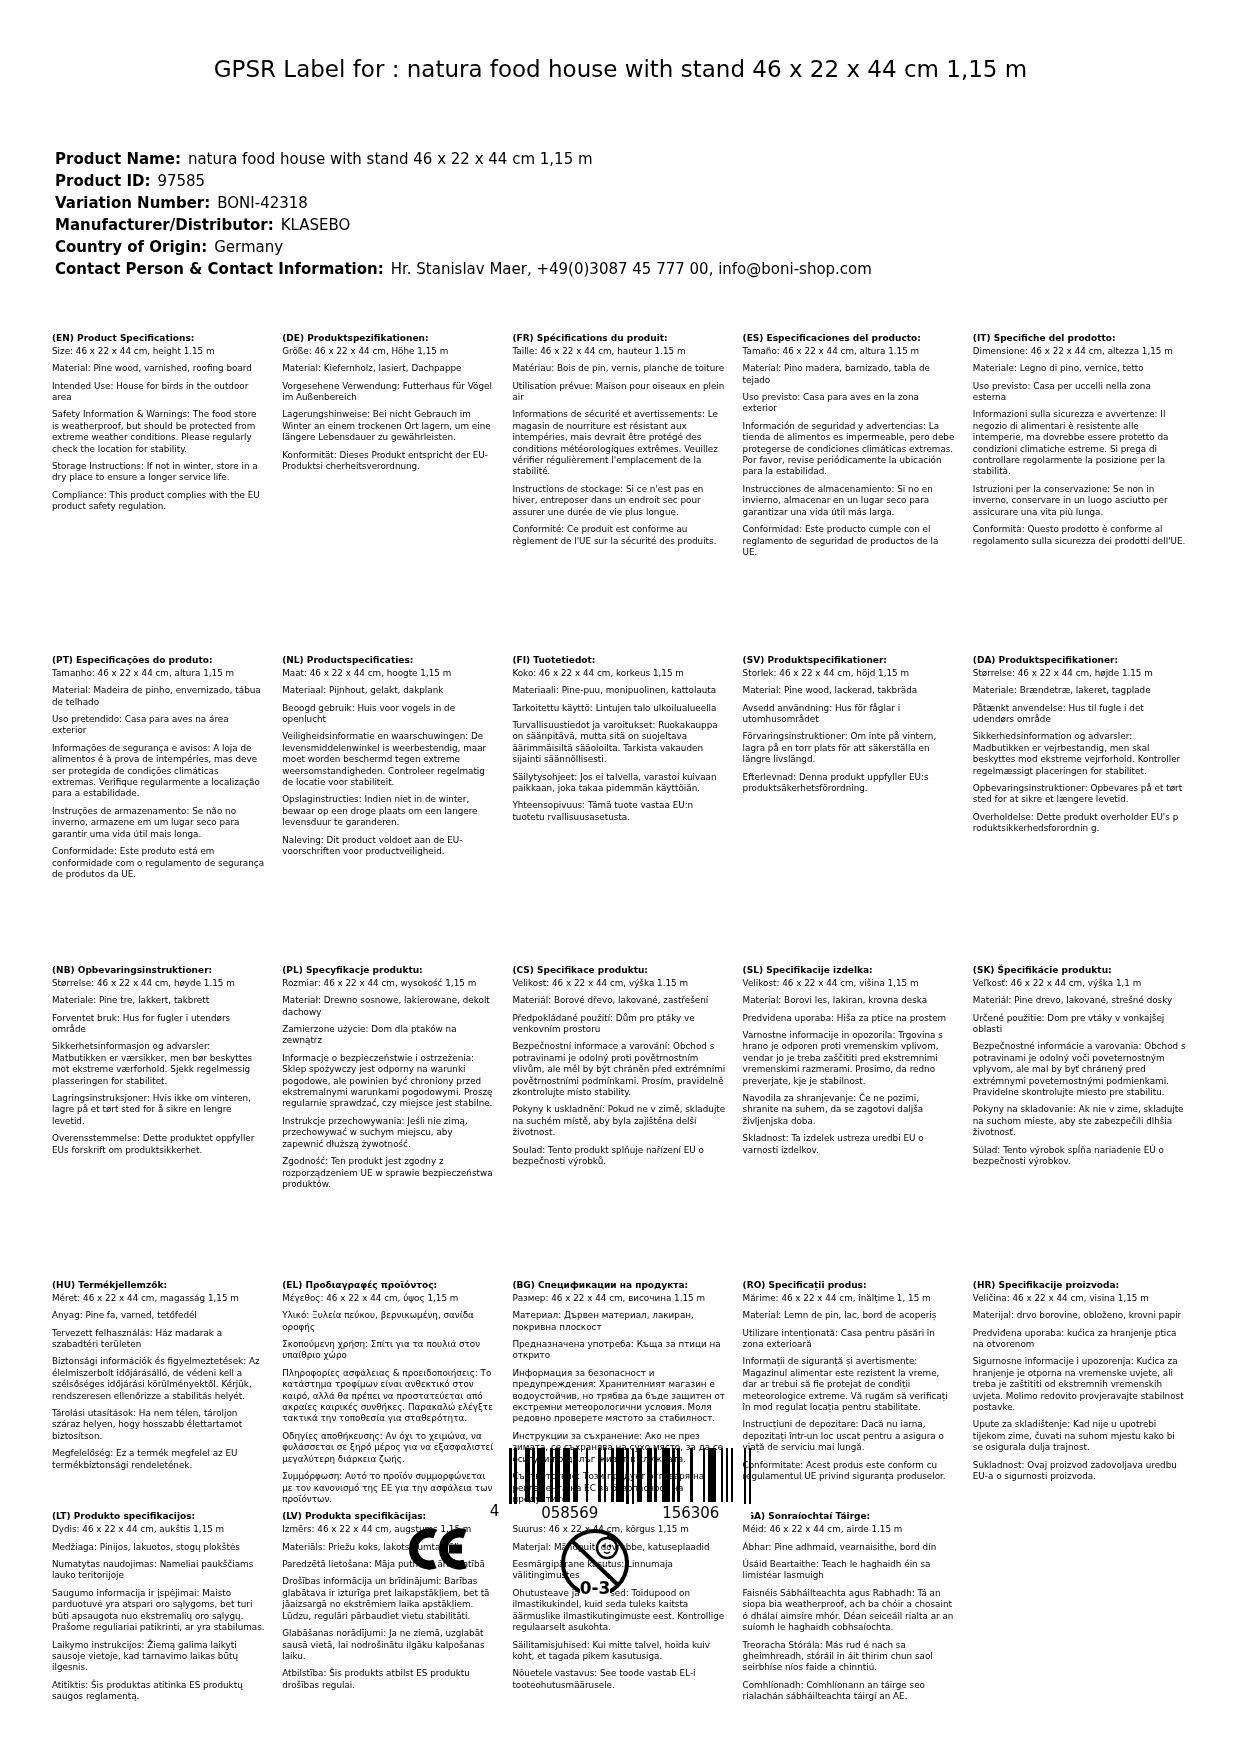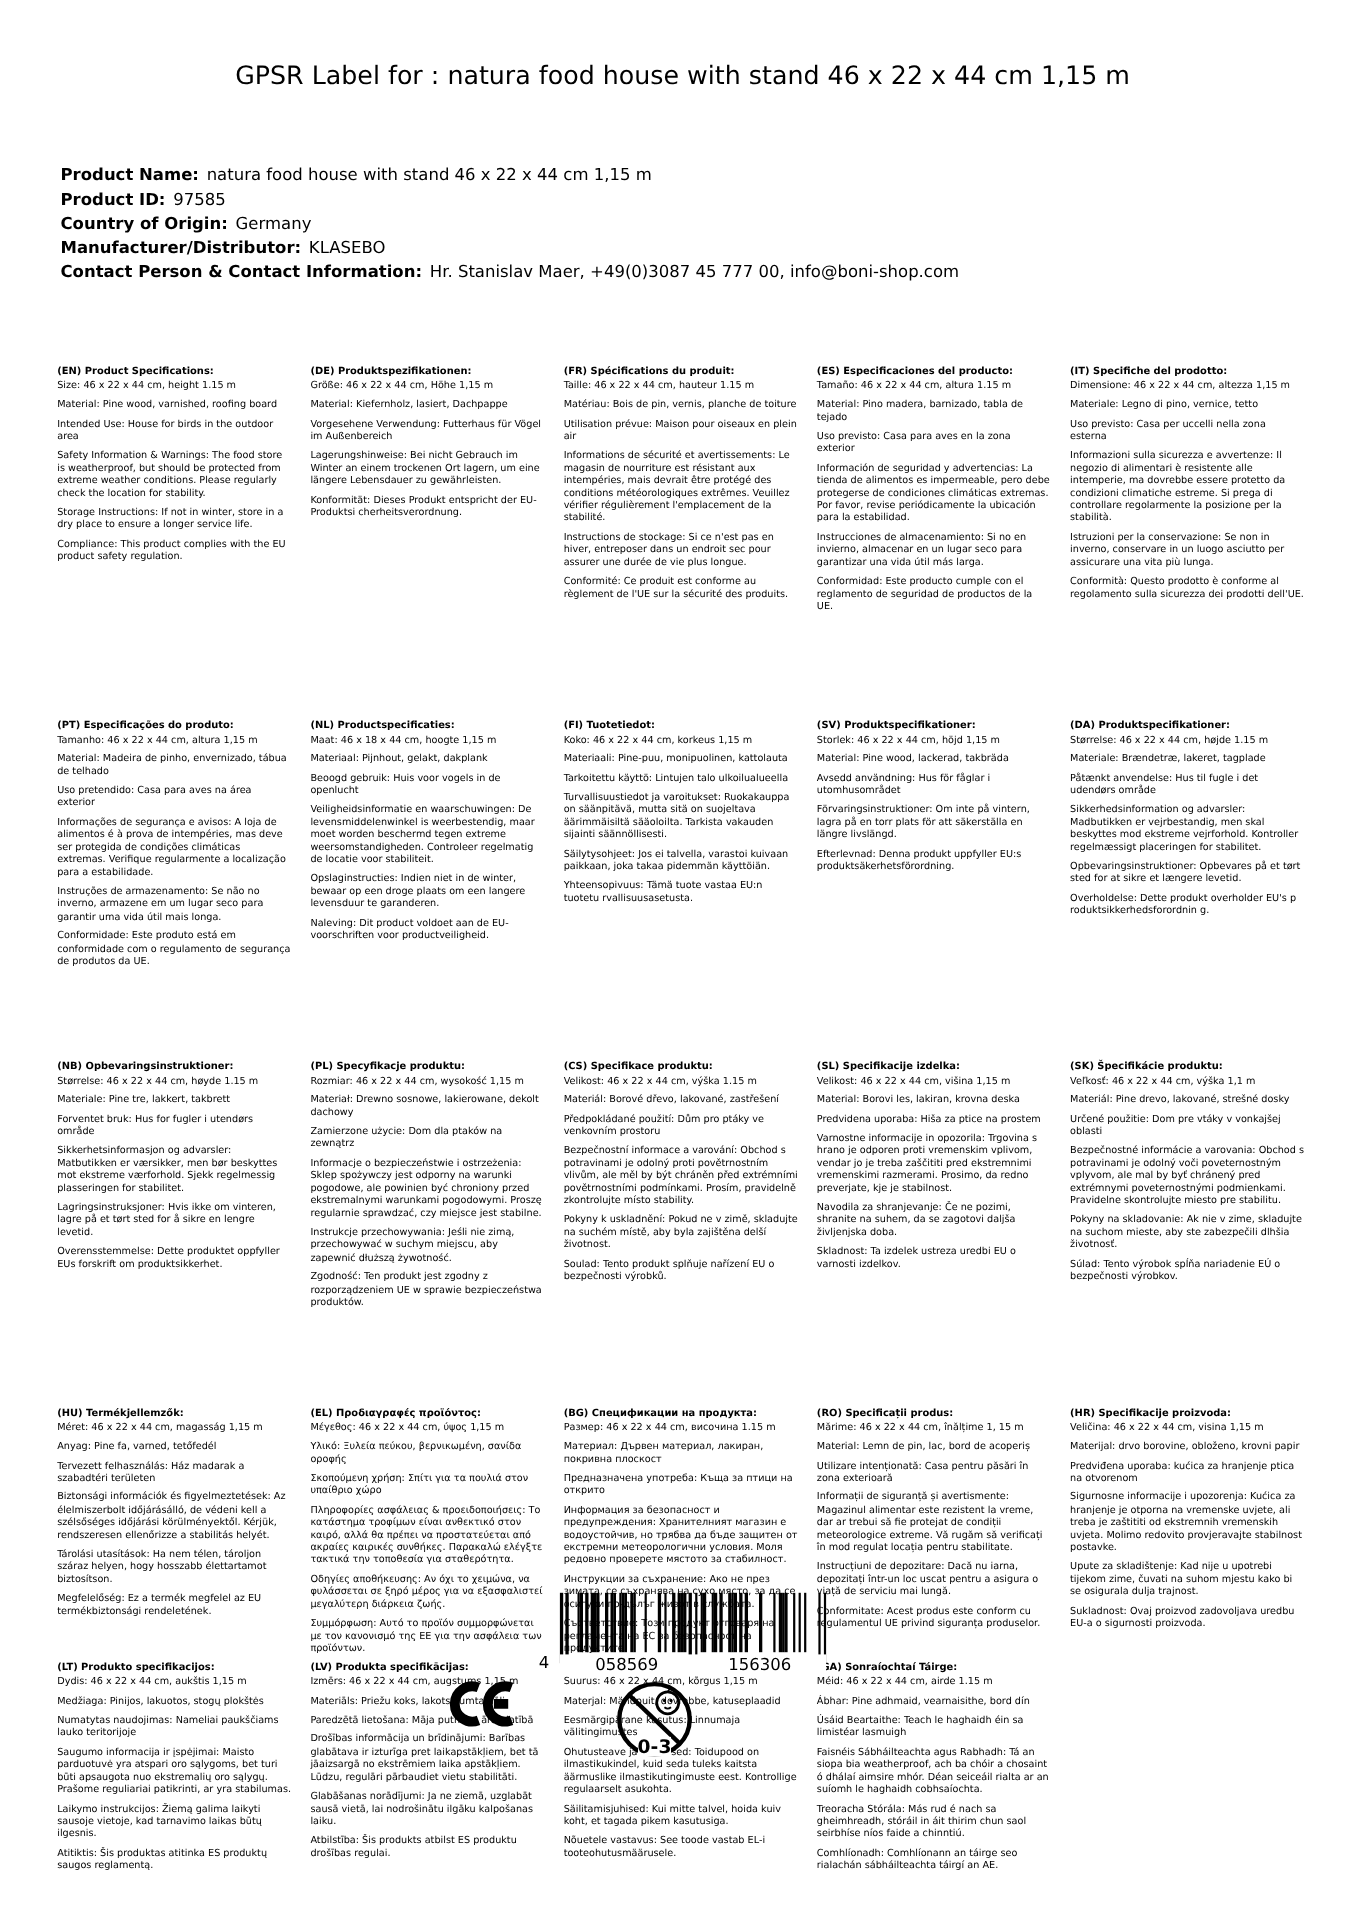--- a/index.html
+++ b/index.html
@@ -37,22 +37,23 @@
   .age-warning{position:absolute;left:558px;top:0;}
 </style>
 </head>
 <body>
 
 <div class="title">GPSR Label for : natura food house with stand 46 x 22 x 44 cm 1,15 m</div>
 
 <div class="meta">
   <div class="meta-line"><span class="meta-label">Product Name:</span><span>natura food house with stand 46 x 22 x 44 cm 1,15 m</span></div>
   <div class="meta-line"><span class="meta-label">Product ID:</span><span>97585</span></div>
+  <div class="meta-line"><span class="meta-label">Variation Number:</span><span>BONI-42318</span></div>
+  <div class="meta-line"><span class="meta-label">Manufacturer/Distributor:</span><span>KLASEBO</span></div>
   <div class="meta-line"><span class="meta-label">Country of Origin:</span><span>Germany</span></div>
-  <div class="meta-line"><span class="meta-label">Manufacturer/Distributor:</span><span>KLASEBO</span></div>
   <div class="meta-line"><span class="meta-label">Contact Person &amp; Contact Information:</span><span>Hr. Stanislav Maer, +49(0)3087 45 777 00, info@boni-shop.com</span></div>
 </div>
 
 <div class="grid" id="blocks-grid">
   <div class="block">
     <div class="block-title">(EN) Product Specifications:</div>
   <p>Size: 46 x 22 x 44 cm, height 1.15 m</p>
       <p>Material: Pine wood, varnished, roofing board</p>
       <p>Intended Use: House for birds in the outdoor area</p>
       <p>Safety Information &amp; Warnings: The food store is weatherproof, but should be protected from extreme weather conditions. Please regularly check the location for stability.</p>
@@ -104,21 +105,21 @@
   <p>Tamanho: 46 x 22 x 44 cm, altura 1,15 m</p>
       <p>Material: Madeira de pinho, envernizado, tábua de telhado</p>
       <p>Uso pretendido: Casa para aves na área exterior</p>
       <p>Informações de segurança e avisos: A loja de alimentos é à prova de intempéries, mas deve ser protegida de condições climáticas extremas. Verifique regularmente a localização para a estabilidade.</p>
       <p>Instruções de armazenamento: Se não no inverno, armazene em um lugar seco para garantir uma vida útil mais longa.</p>
       <p>Conformidade: Este produto está em conformidade com o regulamento de segurança de produtos da UE.</p>
     </div>
 
   <div class="block">
     <div class="block-title">(NL) Productspecificaties:</div>
-  <p>Maat: 46 x 18 x 44 cm, hoogte 1,15 m</p>
+  <p>Maat: 46 x 22 x 44 cm, hoogte 1,15 m</p>
       <p>Materiaal: Pijnhout, gelakt, dakplank</p>
       <p>Beoogd gebruik: Huis voor vogels in de openlucht</p>
       <p>Veiligheidsinformatie en waarschuwingen: De levensmiddelenwinkel is weerbestendig, maar moet worden beschermd tegen extreme weersomstandigheden. Controleer regelmatig de locatie voor stabiliteit.</p>
       <p>Opslaginstructies: Indien niet in de winter, bewaar op een droge plaats om een langere levensduur te garanderen.</p>
       <p>Naleving: Dit product voldoet aan de EU-voorschriften voor productveiligheid.</p>
     </div>
 
   <div class="block">
     <div class="block-title">(FI) Tuotetiedot:</div>
   <p>Koko: 46 x 22 x 44 cm, korkeus 1,15 m</p>

